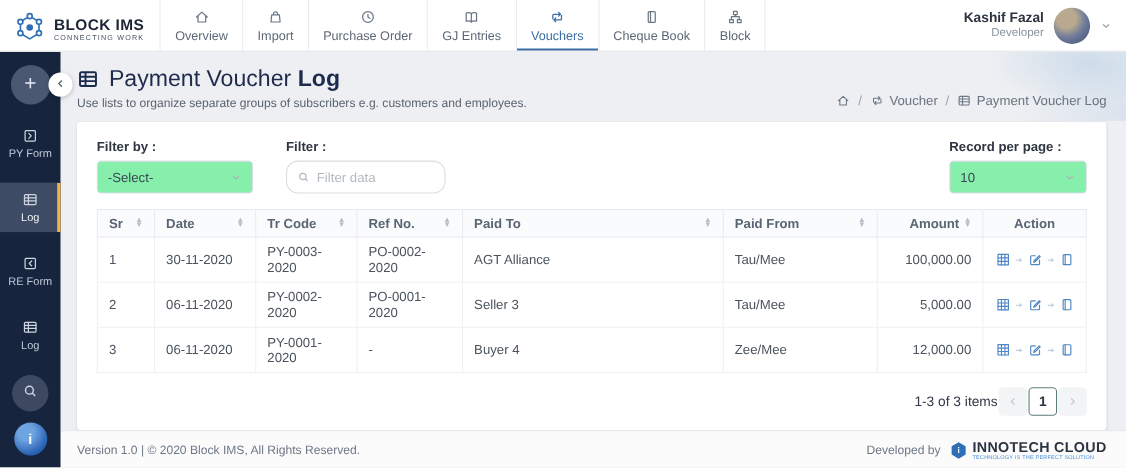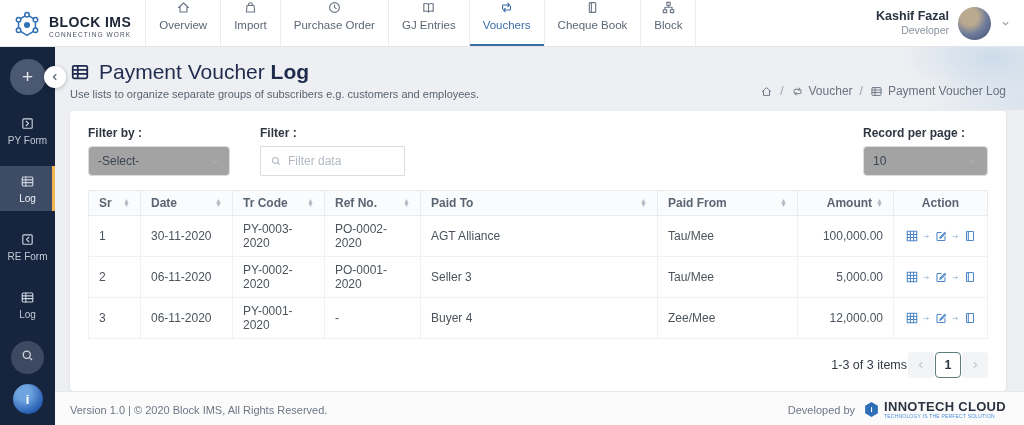--- a/index.html
+++ b/index.html
@@ -8,21 +8,21 @@
   .app { position:relative; width:1024px; height:425px; overflow:hidden; }
 
   
   .navbar { position:absolute; top:0; left:0; right:0; height:47px; background:#fff;
     border-bottom:1px solid #e3e5e8; display:flex; align-items:stretch; z-index:4; }
   .brand { display:flex; align-items:center; gap:7px; padding:8px 14px 0 12px; min-width:138px; }
   .brand-text { display:flex; flex-direction:column; line-height:1.05; }
   .brand-name { font-size:14px; font-weight:800; color:#1b2434; letter-spacing:.4px; }
   .brand-tagline { font-size:6.5px; color:#4a5360; letter-spacing:1.1px; margin-top:2px; }
   .main-nav { display:flex; align-items:stretch; }
-  .nav-item { display:flex; flex-direction:column; align-items:center; justify-content:flex-start;
+  .nav-item { display:flex; flex-direction:column; align-items:center; justify-content:center;
     gap:4px; padding:0 13px; border-left:1px solid #ebedf0; color:#5b6775; font-size:11.5px;
     cursor:pointer; white-space:nowrap; }
   .nav-item:last-child { border-right:1px solid #ebedf0; }
   .nav-item .nav-icon { color:#6b7685; display:flex; }
   .nav-item.active { color:#3a6ea5; box-shadow:inset 0 -2px 0 #3a6ea5; }
   .nav-item.active .nav-icon { color:#3a6ea5; }
   .user { margin-left:auto; display:flex; align-items:center; gap:9px; padding-right:13px; }
   .user-meta { text-align:right; line-height:1.2; }
   .user-name { font-size:12.5px; font-weight:700; color:#2b3440; }
   .user-role { font-size:10.5px; color:#8a939e; }
@@ -67,25 +67,25 @@
   .crumb { display:flex; align-items:center; gap:5px; cursor:pointer; }
   .crumb .crumb-icon { display:flex; color:#6e7886; }
   .crumb-sep { color:#9aa2ad; }
 
   
   .card { margin:1px 18px 0 15px; background:#fff; border-radius:3px;
     box-shadow:0 1px 3px rgba(16,24,40,.08), 0 0 1px rgba(16,24,40,.1);
     padding:15px 18px 13px; }
   .filter-row { display:flex; align-items:flex-end; gap:30px; }
   .field label { display:block; font-size:12px; color:#2e3641; font-weight:600; margin-bottom:6px; }
-  .select-box { width:142px; height:30px; border:1px solid #d9dde2; border-radius:4px; background:#a3a3a3;
+  .select-box { width:142px; height:30px; border:1px solid #d9dde2; border-radius:4px; background:#86efac;
     display:flex; align-items:center; justify-content:space-between; padding:0 9px; font-size:12px;
     color:#3c4552; cursor:pointer; }
   .select-box .caret { color:#aab2bb; display:flex; }
-  .input-box { width:145px; height:30px; border:1px solid #d9dde2; border-radius:1px; background:#fff;
+  .input-box { width:145px; height:30px; border:1px solid #d9dde2; border-radius:11px; background:#fff;
     display:flex; align-items:center; gap:6px; padding:0 9px; }
   .input-box .search-ic { color:#b3bac2; display:flex; }
   .input-box input { border:none; outline:none; width:100%; font-size:12px; color:#3c4552;
     font-family:"Liberation Sans", sans-serif; }
   .input-box input::placeholder { color:#b3bac2; }
   .field-rpp { margin-left:auto; }
   .field-rpp .select-box { width:125px; }
 
   
   .data-table { width:100%; margin-top:14px; border-collapse:collapse; table-layout:fixed; font-size:12px; }

